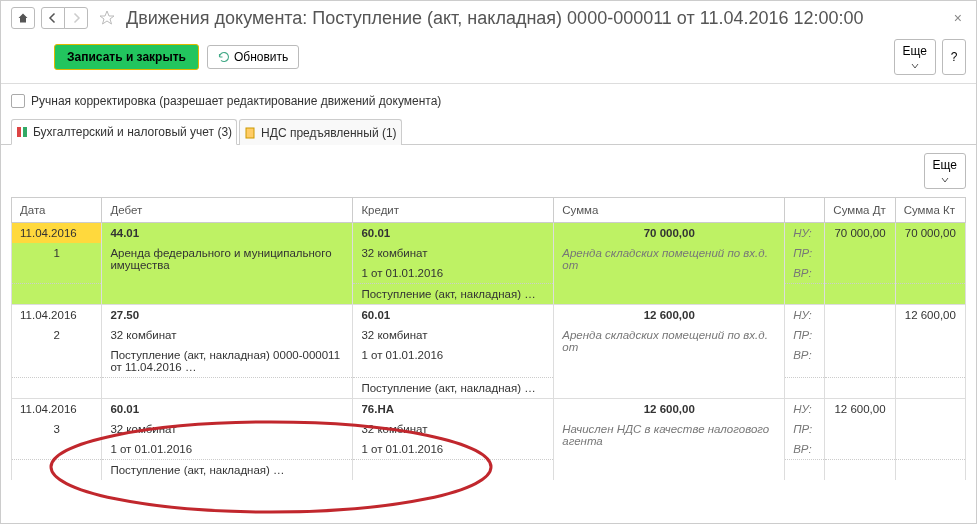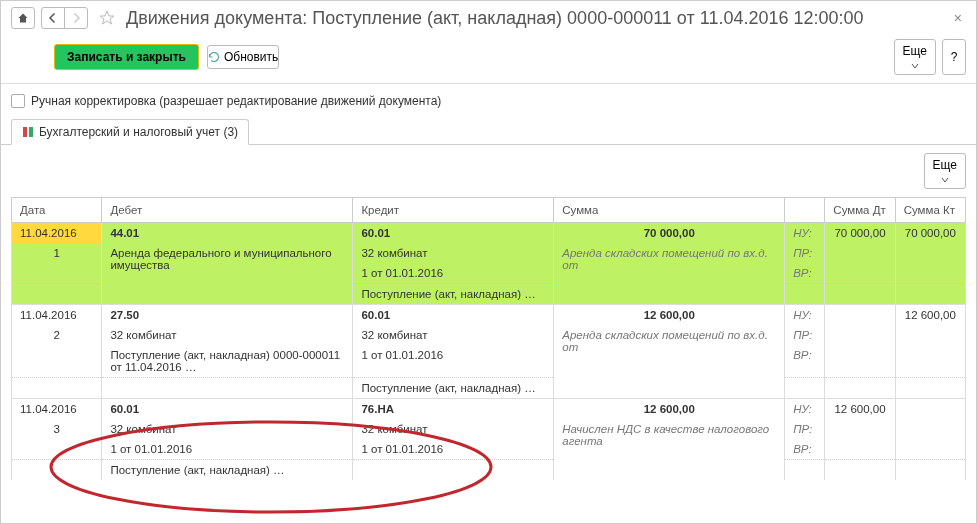--- a/index.html
+++ b/index.html
@@ -8,28 +8,28 @@
   .icon-btn { width: 24px; height: 22px; border: 1px solid #bbb; border-radius: 3px; background: #fff; display: flex; align-items: center; justify-content: center; cursor: pointer; }
   .icon-btn svg { width: 12px; height: 12px; }
   .nav-group { display: flex; gap: 0; }
   .nav-group .icon-btn { border-radius: 0; margin-left: -1px; }
   .nav-group .icon-btn:first-child { border-radius: 3px 0 0 3px; margin-left: 0; }
   .nav-group .icon-btn:last-child { border-radius: 0 3px 3px 0; }
   .title { font-size: 18px; font-weight: normal; color: #555; white-space: nowrap; text-align: right; }
   .star { width: 18px; height: 18px; display: flex; align-items: center; justify-content: center; color: #999; margin: 0 4px; }
   .close-x { margin-left: auto; font-size: 14px; color: #888; cursor: pointer; padding: 0 4px; }
   .toolbar { display: flex; align-items: center; padding: 4px 10px 8px 10px; gap: 8px; border-bottom: 1px solid #ddd; }
-  .btn { border: 1px solid #bbb; border-radius: 3px; background: #fff; padding: 4px 0; font-size: 12px; cursor: pointer; display: flex; align-items: center; gap: 4px; }
+  .btn { border: 1px solid #bbb; border-radius: 3px; background: #fff; padding: 4px 10px; font-size: 12px; cursor: pointer; display: flex; align-items: center; gap: 4px; }
   .btn-primary { background: #22c55e; border-color: #e0b800; font-weight: bold; padding: 5px 12px; margin-left: 43px; }
   .btn-more { padding: 4px 8px; flex-direction: column; }
   .btn-help { width: 24px; padding: 4px 0; justify-content: center; }
   .checkrow { display: flex; align-items: center; padding: 10px 20px 10px 10px; gap: 6px; }
   .checkbox { width: 14px; height: 14px; border: 1px solid #aaa; border-radius: 2px; }
   .tabs { display: flex; padding: 0 10px; border-bottom: 1px solid #ccc; }
-  .tab { border: 1px solid #ccc; border-bottom: none; background: #f9f9f9; padding: 5px 10px; font-size: 12px; display: flex; align-items: center; gap: 5px; margin-right: 2px; border-radius: 3px 3px 0 0; cursor: pointer; position: relative; top: 1px; }
+  .tab { border: 1px solid #ccc; border-bottom: none; background: #f9f9f9; padding: 5px 4px; font-size: 12px; display: flex; align-items: center; gap: 5px; margin-right: 2px; border-radius: 3px 3px 0 0; cursor: pointer; position: relative; top: 1px; }
   .tab.active { background: #fff; border-bottom: 1px solid #fff; }
   .tab-icon { width: 12px; height: 12px; display: inline-block; }
   .subbar { display: flex; justify-content: flex-end; padding: 8px 10px; }
   .table-wrap { padding: 0 10px 10px 10px; position: relative; }
   table { width: 100%; border-collapse: collapse; font-size: 11.5px; }
   th { text-align: left; border: 1px solid #ccc; padding: 6px 8px; background: #fff; font-weight: normal; color: #555; }
   td { border-left: 1px solid #ddd; border-right: 1px solid #ddd; padding: 4px 8px; vertical-align: top; }
   tr.hl td { background: #bef264; }
   tr.hl-sel td.firstcol { background: #ffd93d; }
   td.num { text-align: center; }
@@ -97,20 +97,28 @@
 <div class="tabs">
   <div class="tab active">
     <span class="tab-icon">
       <svg viewBox="0 0 12 12">
           <rect x="1" y="1" width="4" height="10" fill="#d44"></rect>
           <rect x="7" y="1" width="4" height="10" fill="#3a6"></rect>
         </svg>
     </span>
     <span>Бухгалтерский и налоговый учет (3)</span>
   </div>
+  <div class="tab">
+    <span class="tab-icon">
+      <svg viewBox="0 0 12 12">
+          <rect x="2" y="1" width="8" height="10" fill="#fc6" stroke="#c90"></rect>
+        </svg>
+    </span>
+    <span>НДС предъявленный (1)</span>
+  </div>
 </div>
 
 <div class="subbar">
   <button class="btn btn-more">
     <span>Еще</span>
     <svg width="8" height="8" viewBox="0 0 8 8">
         <path d="M1 2 L4 6 L7 2" fill="none" stroke="#555"></path>
       </svg>
   </button>
 </div>

